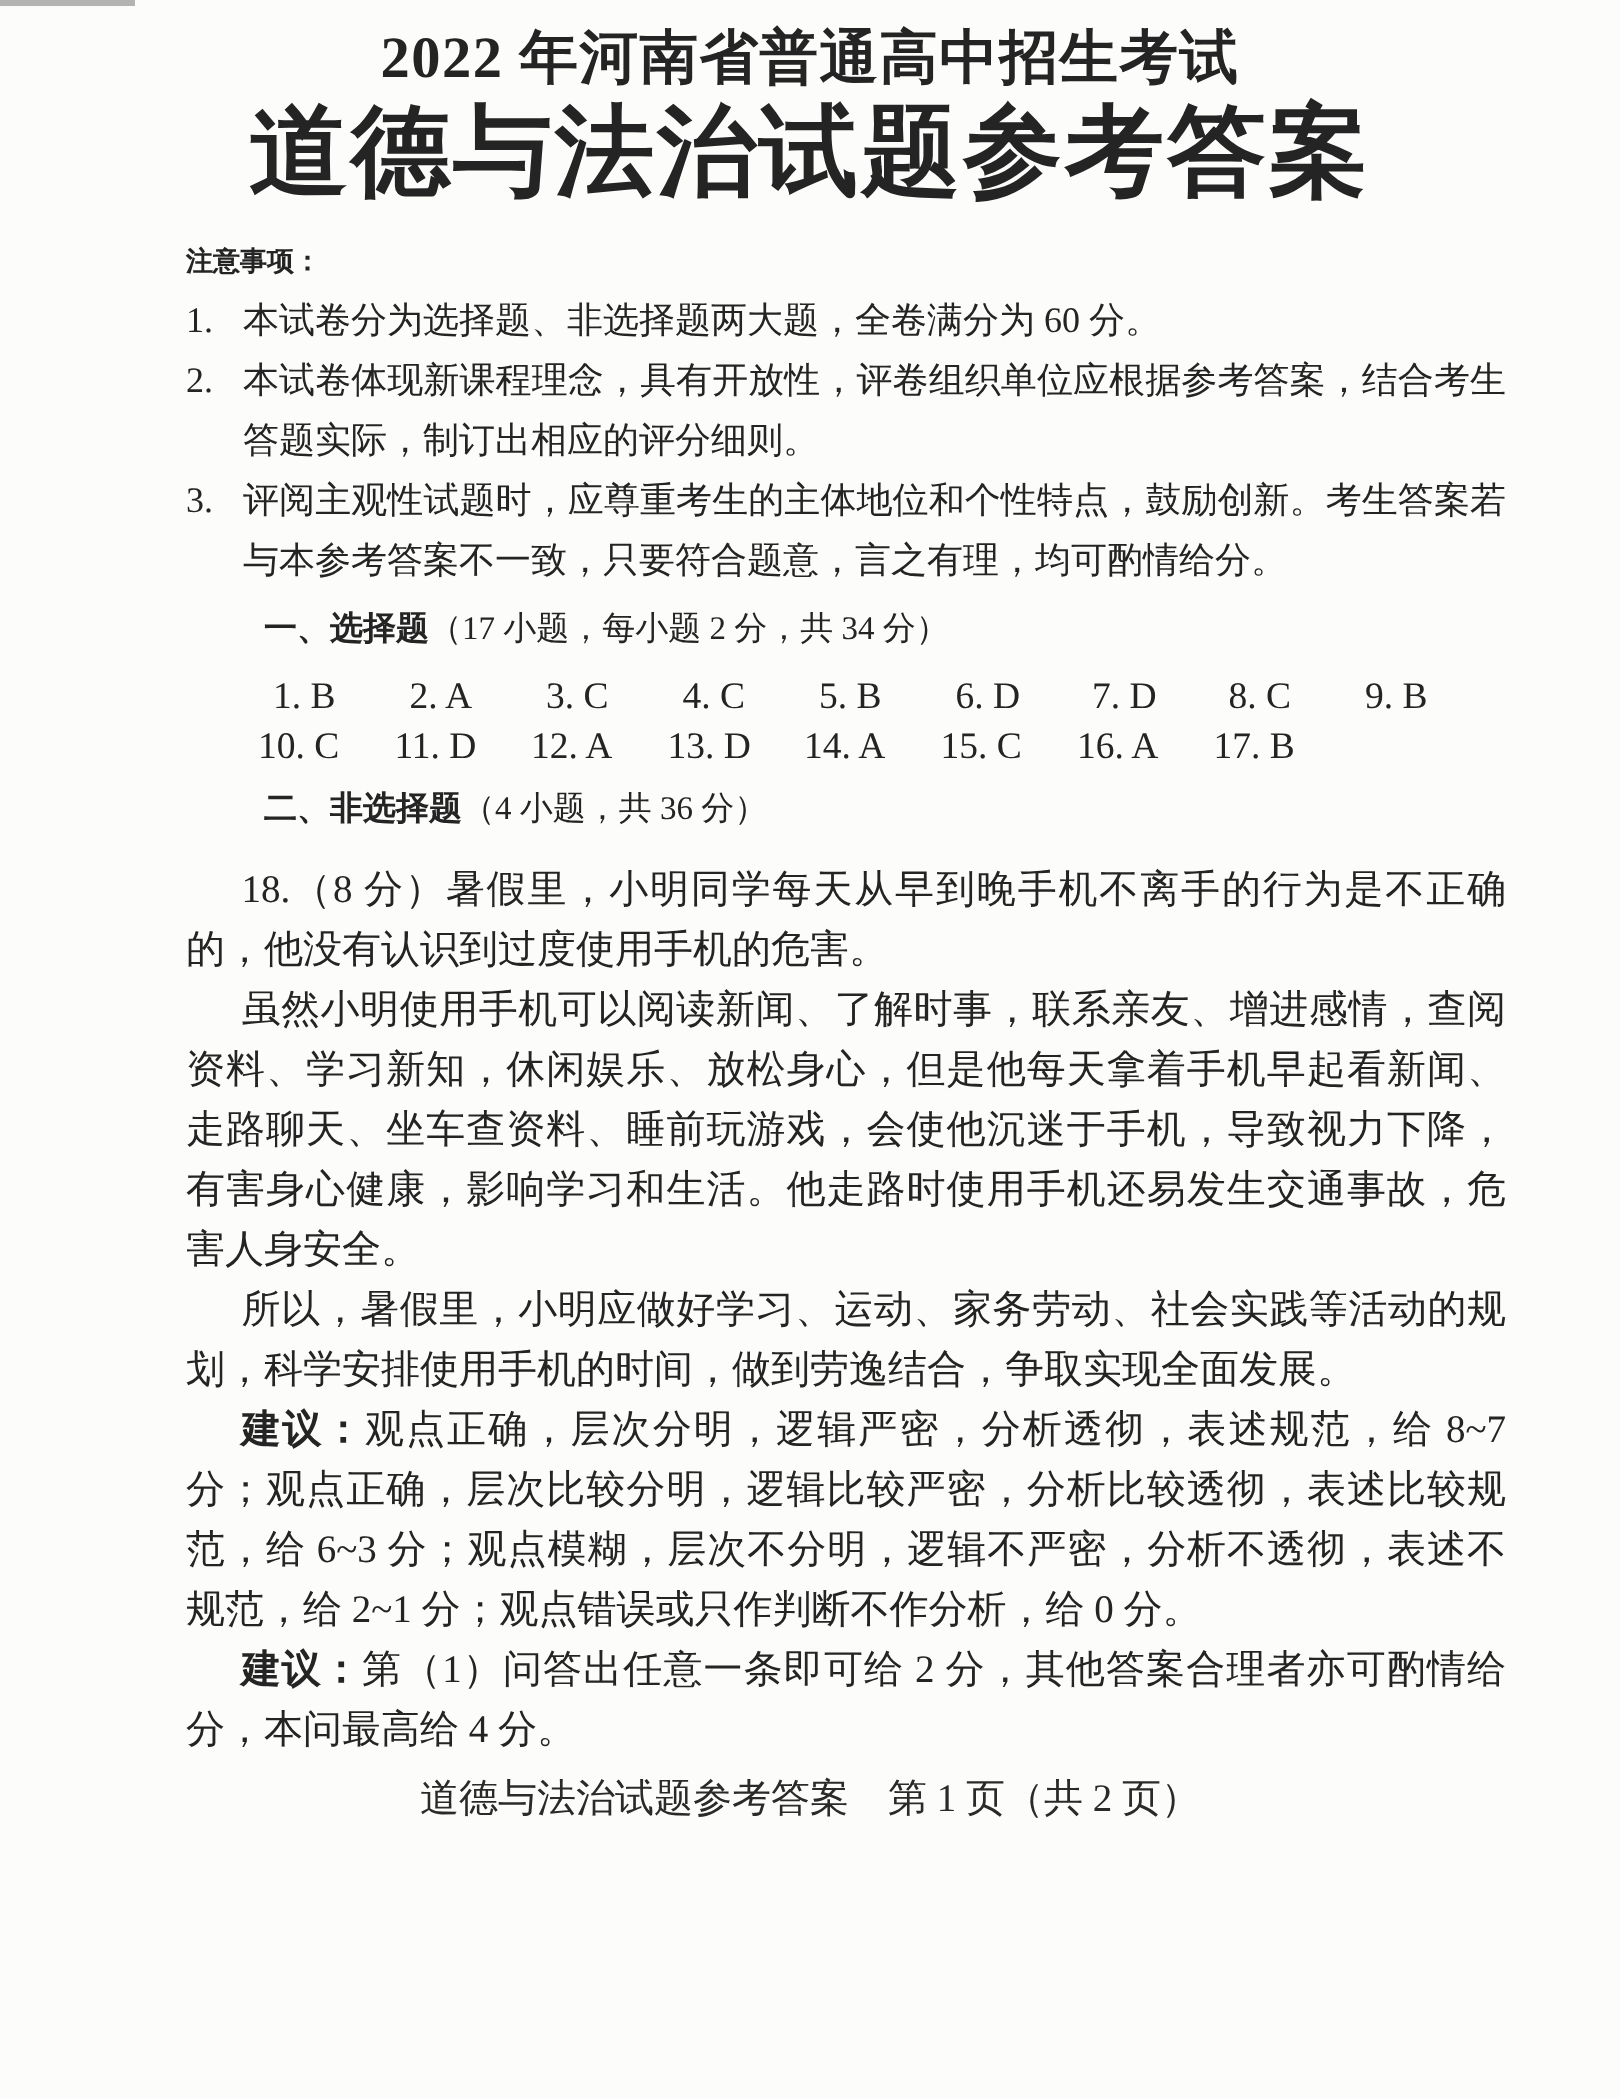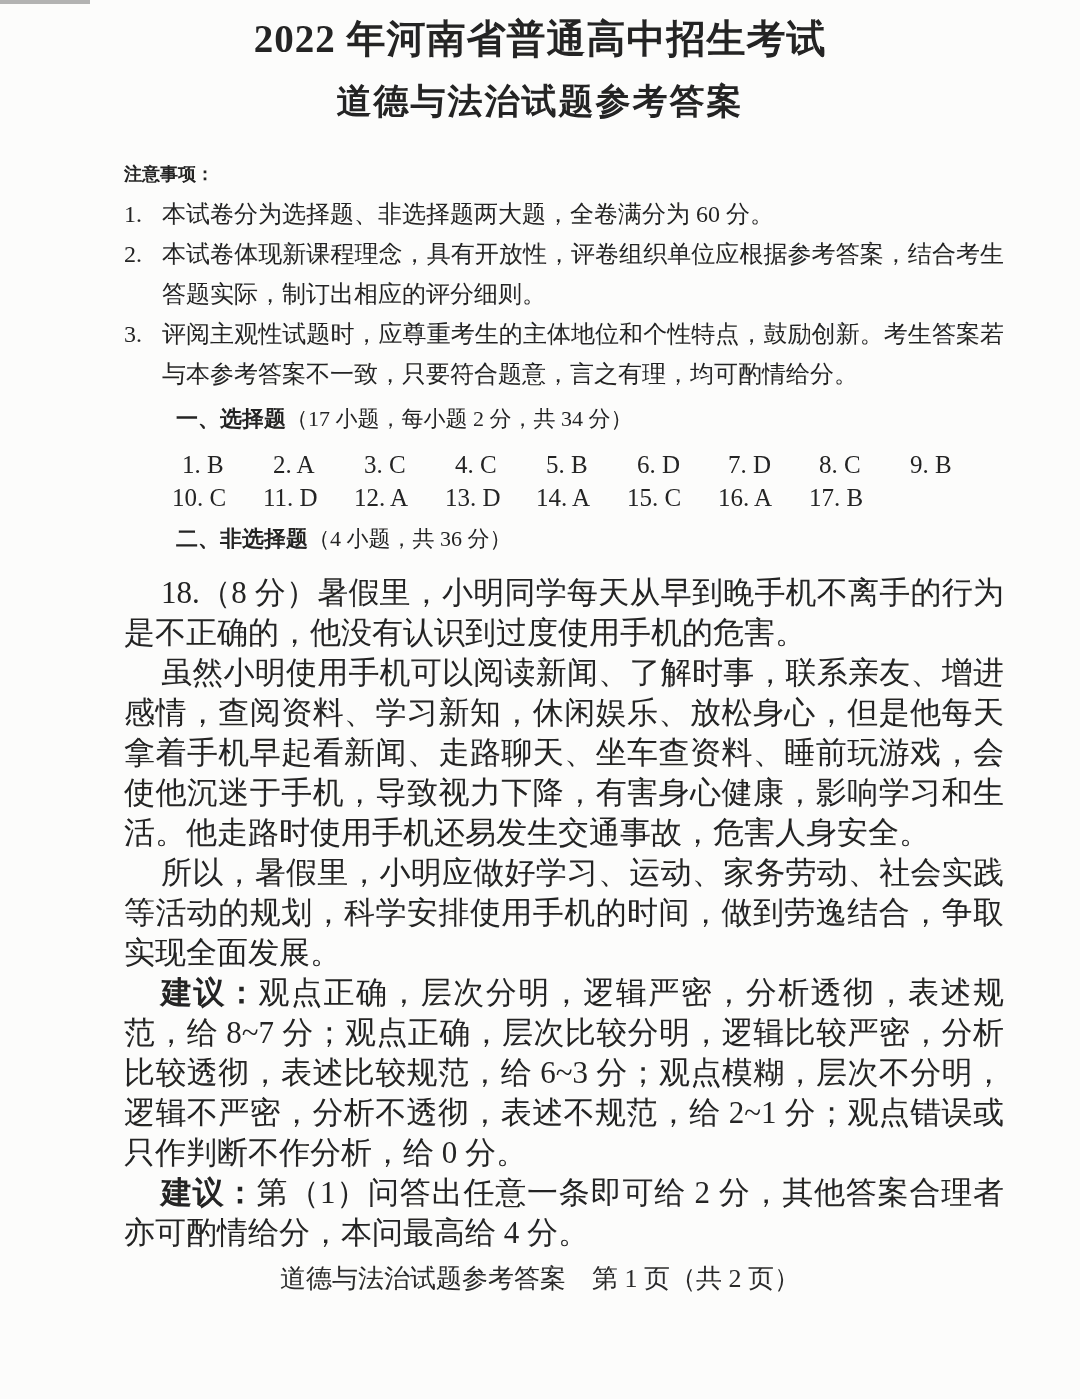--- a/index.html
+++ b/index.html
@@ -25,21 +25,21 @@
   }
 
   .header { text-align: center; padding-top: 14px; }
   .title-line1 {
     font-size: 39px;
     font-weight: 700;
     line-height: 50px;
     letter-spacing: 1px;
   }
   .title-line2 {
-    font-size: 35px;
+    font-size: 66px;
     font-weight: 700;
     line-height: 58px;
     margin-top: 9px;
     letter-spacing: 2px;
   }
 
   .content { padding: 0 76px 0 124px; }
 
   .notes-heading {
     margin-top: 23px;
@@ -69,21 +69,21 @@
     line-height: 33px;
     white-space: nowrap;
   }
   .ans-row-1 { padding-left: 58px; }
   .ans-row-2 { padding-left: 48px; }
   .ans { width: 91px; flex: none; }
   .ans:last-child { width: auto; }
 
   .para {
     margin: 0;
-    font-size: 31px;
+    font-size: 26px;
     line-height: 40px;
     text-align: justify;
     text-indent: 37px;
   }
   .para b { font-weight: 700; }
   .mt { margin-top: 14px; }
 
   .footer {
     text-align: center;
     font-size: 26px;

